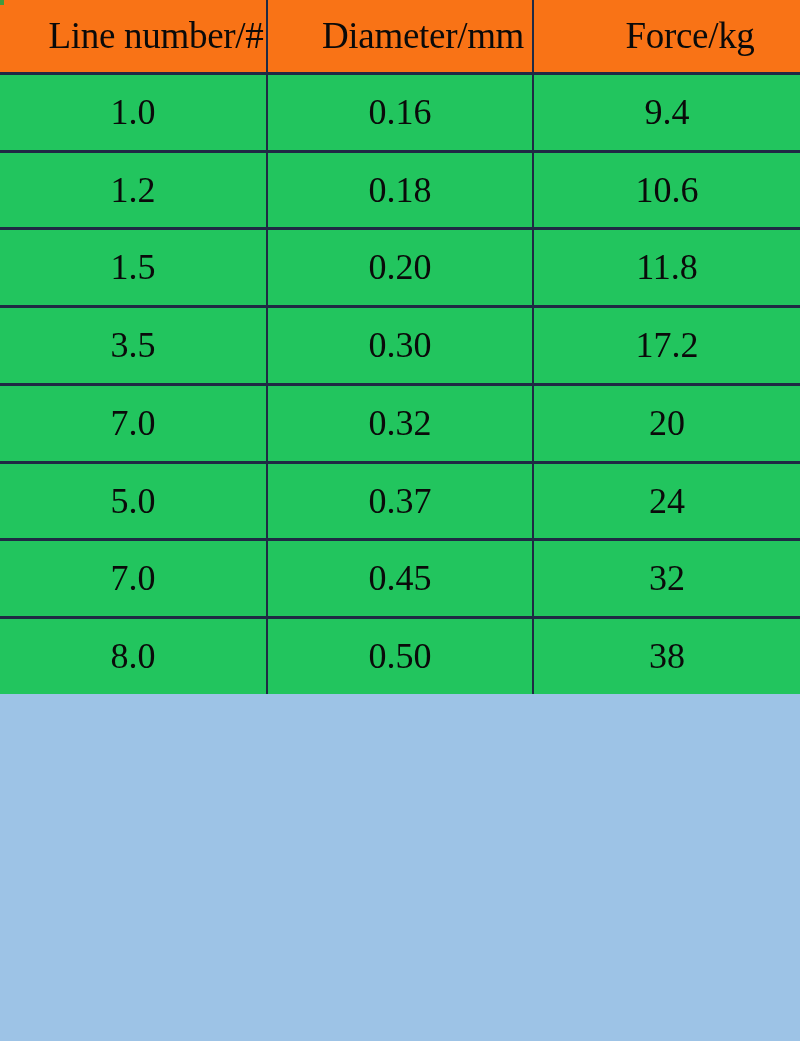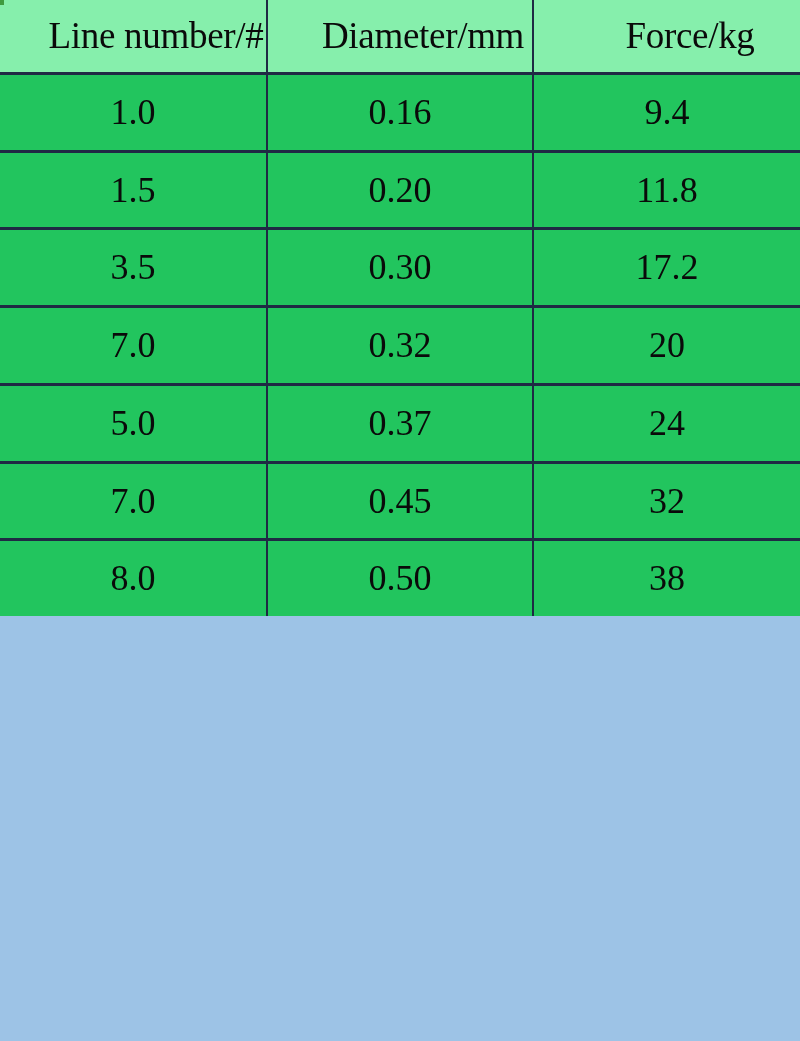--- a/index.html
+++ b/index.html
@@ -30,21 +30,21 @@
     text-align: center;
     vertical-align: middle;
     color: #0a0a0a;
     padding: 0;
     margin: 0;
   }
 
   
   #spec-table thead tr { height: 72px; }
   #spec-table thead th {
-    background: #86efac;
+    background: #f97316;
     font-weight: normal;
     font-size: 37px;
     line-height: 72px;
     border-bottom: 3px solid #1f2a44;
     border-right: 2px solid #1f2a44;
     letter-spacing: -0.3px;
     padding-left: 46px;
   }
   #spec-table thead th:last-child {
     border-right: none;
@@ -95,20 +95,25 @@
       <th>Force/kg</th>
     </tr>
   </thead>
   <tbody id="table-body">
       <tr>
         <td>1.0</td>
         <td>0.16</td>
         <td>9.4</td>
       </tr>
       <tr>
+        <td>1.2</td>
+        <td>0.18</td>
+        <td>10.6</td>
+      </tr>
+      <tr>
         <td>1.5</td>
         <td>0.20</td>
         <td>11.8</td>
       </tr>
       <tr>
         <td>3.5</td>
         <td>0.30</td>
         <td>17.2</td>
       </tr>
       <tr>

